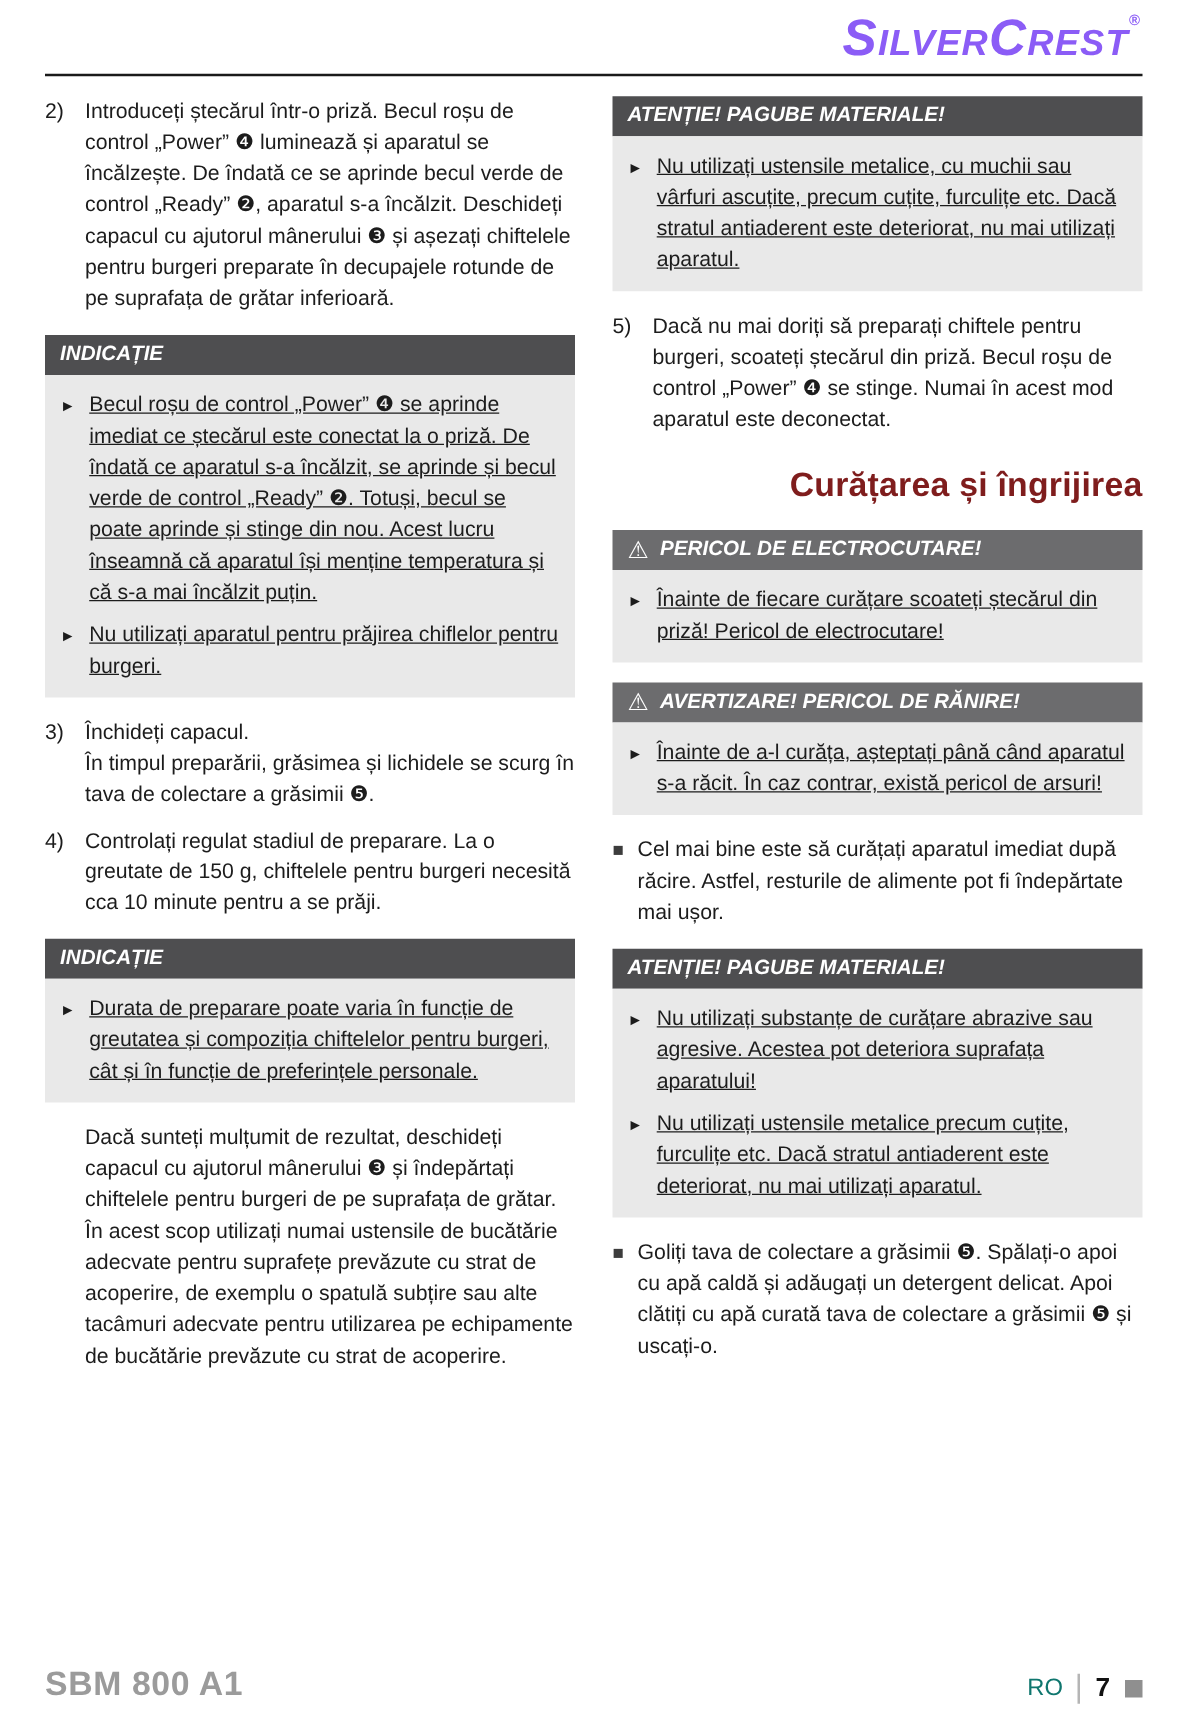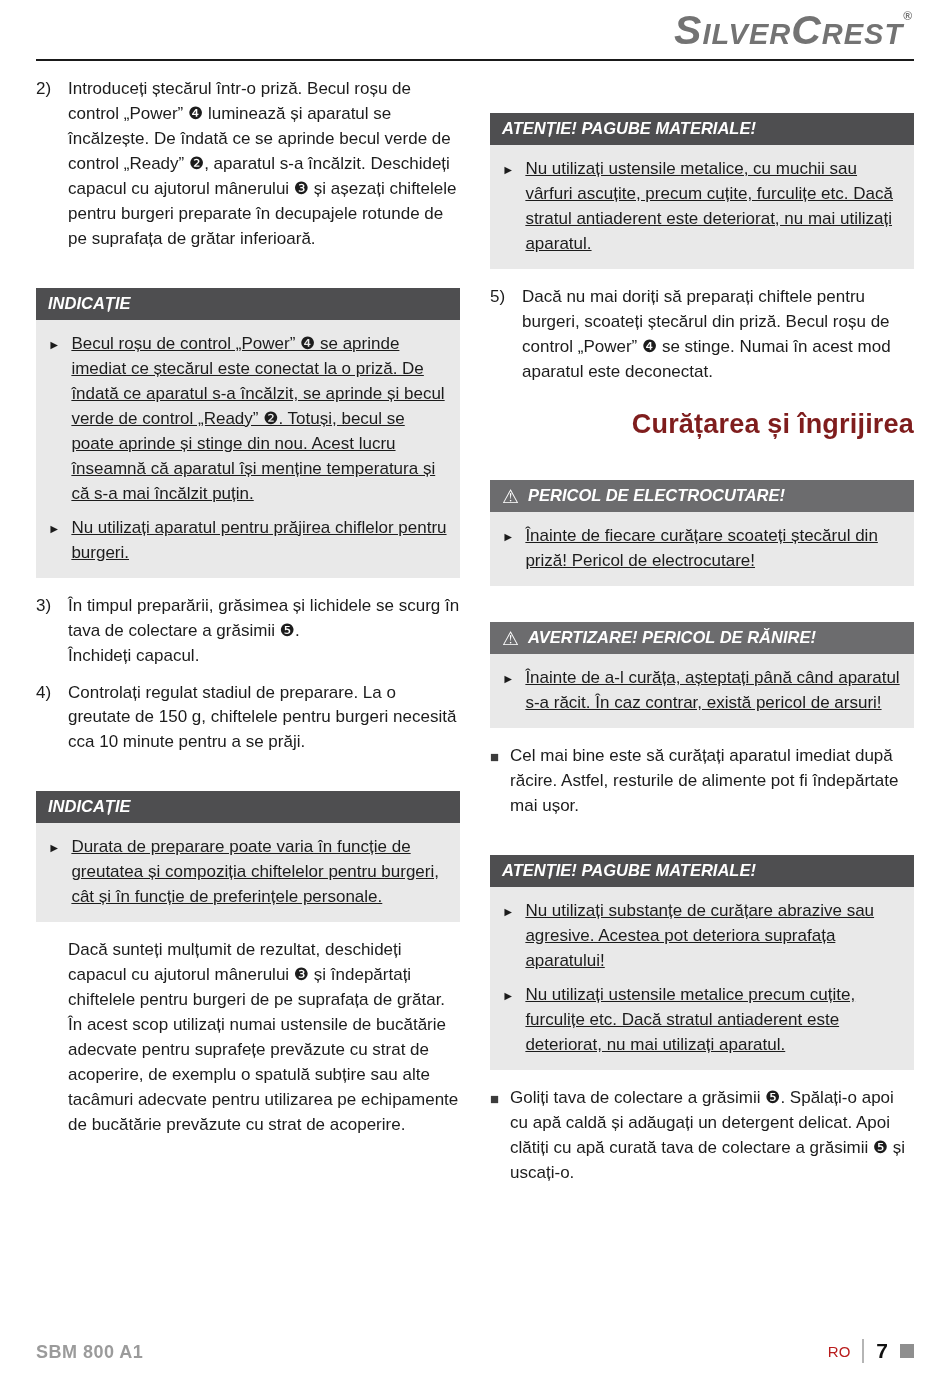--- a/index.html
+++ b/index.html
@@ -17,21 +17,21 @@
     display: flex;
     flex-direction: column;
     overflow: hidden;
   }
 
   
   .page-header { display: flex; justify-content: flex-end; align-items: flex-start; }
   .logo {
     font-style: italic;
     font-weight: 700;
-    color: #737373;
+    color: #8b5cf6;
     letter-spacing: 1px;
     line-height: 1;
     white-space: nowrap;
     padding-right: 2px;
   }
   .logo .cap   { font-size: 41px; }
   .logo .small { font-size: 29px; text-transform: uppercase; }
   .logo .reg   { font-size: 12px; font-style: normal; vertical-align: 24px; letter-spacing: 0; }
   .header-rule {
     border: none;
@@ -60,21 +60,20 @@
   .bar {
     color: #ffffff;
     font-weight: 700;
     font-style: italic;
     font-size: 16.5px;
     padding: 6px 12px;
     display: flex;
     align-items: center;
     gap: 9px;
     line-height: 1.2;
-    margin-top: 36px;
   }
   .bar-dark   { background: #4e4e50; }
   .bar-medium { background: #6c6c6e; }
   .warn-tri { font-style: normal; font-size: 19px; line-height: 1; }
   .box {
     background: #e9e9e9;
     padding: 12px 12px 10px 12px;
   }
   .arrow-item { display: flex; gap: 11px; margin-bottom: 9px; }
   .arrow-item:last-child { margin-bottom: 2px; }
@@ -104,23 +103,23 @@
   .indent-para { margin: 8px 0 0 32px; }
 
   
   .page-footer {
     margin-top: auto;
     display: flex;
     justify-content: space-between;
     align-items: flex-end;
     padding-top: 10px;
   }
-  .model { font-size: 18px; font-weight: 700; color: #9b9b9b; letter-spacing: 0.5px; }
+  .model { font-size: 27px; font-weight: 700; color: #9b9b9b; letter-spacing: 0.5px; }
   .footer-right { display: flex; align-items: center; gap: 12px; }
-  .lang { font-size: 15px; color: #b91c1c; }
+  .lang { font-size: 19px; color: #0f766e; }
   .vsep { width: 2px; height: 24px; background: #b5b5b5; display: inline-block; }
   .pagenum { font-size: 21px; font-weight: 700; color: #111; }
   .endmark { width: 14px; height: 14px; background: #8f8f8f; display: inline-block; }
 </style>
 </head>
 <body>
 
 <div class="page">
 
   <header class="page-header">
@@ -151,22 +150,22 @@
           <div class="arrow-item">
             <span class="arrow">►</span>
             <div class="txt">Nu utilizați aparatul pentru prăjirea chiflelor pentru burgeri.</div>
           </div>
         </div>
       </div>
 
       <div class="num-item">
         <span class="num">3)</span>
         <div class="body">
+          <span class="line">Închideți capacul.</span>
           <span class="line">În timpul preparării, grăsimea și lichidele se scurg în tava de colectare a grăsimii ❺.</span>
-          <span class="line">Închideți capacul.</span>
         </div>
       </div>
 
       <div class="num-item">
         <span class="num">4)</span>
         <div class="body">Controlați regulat stadiul de preparare. La o greutate de 150 g, chiftelele pentru burgeri necesită cca 10 minute pentru a se prăji.</div>
       </div>
 
       <div class="block">
         <div class="bar bar-dark">

